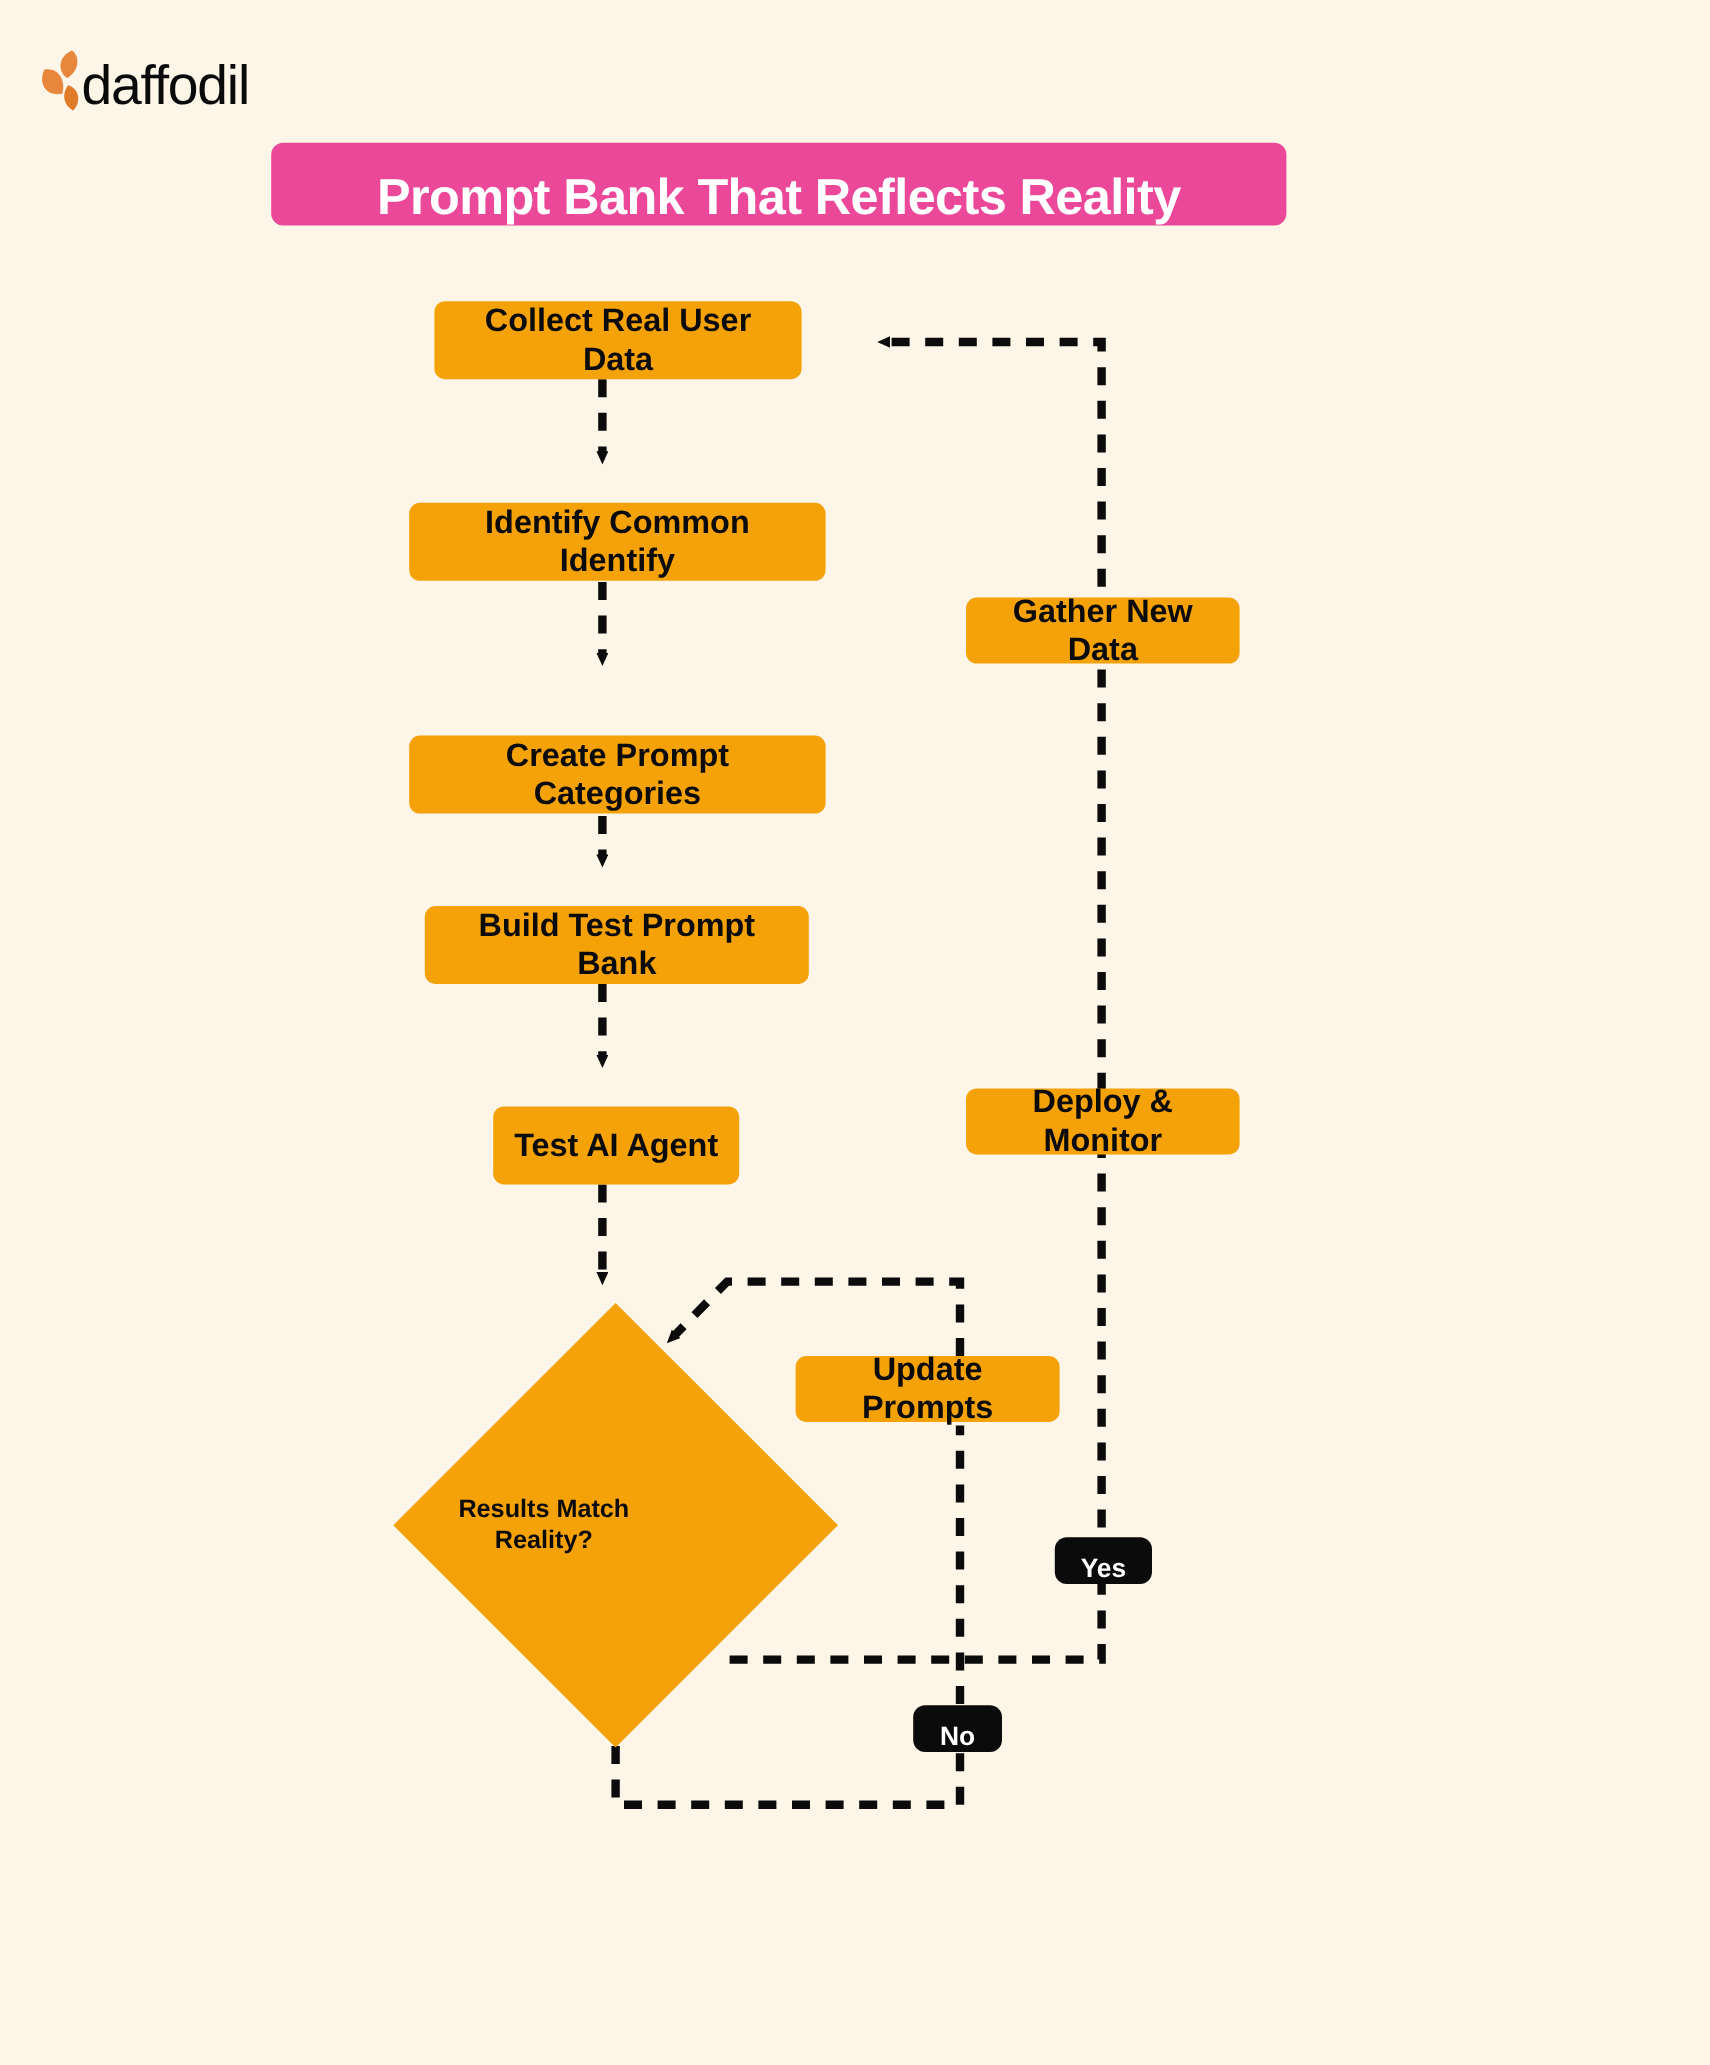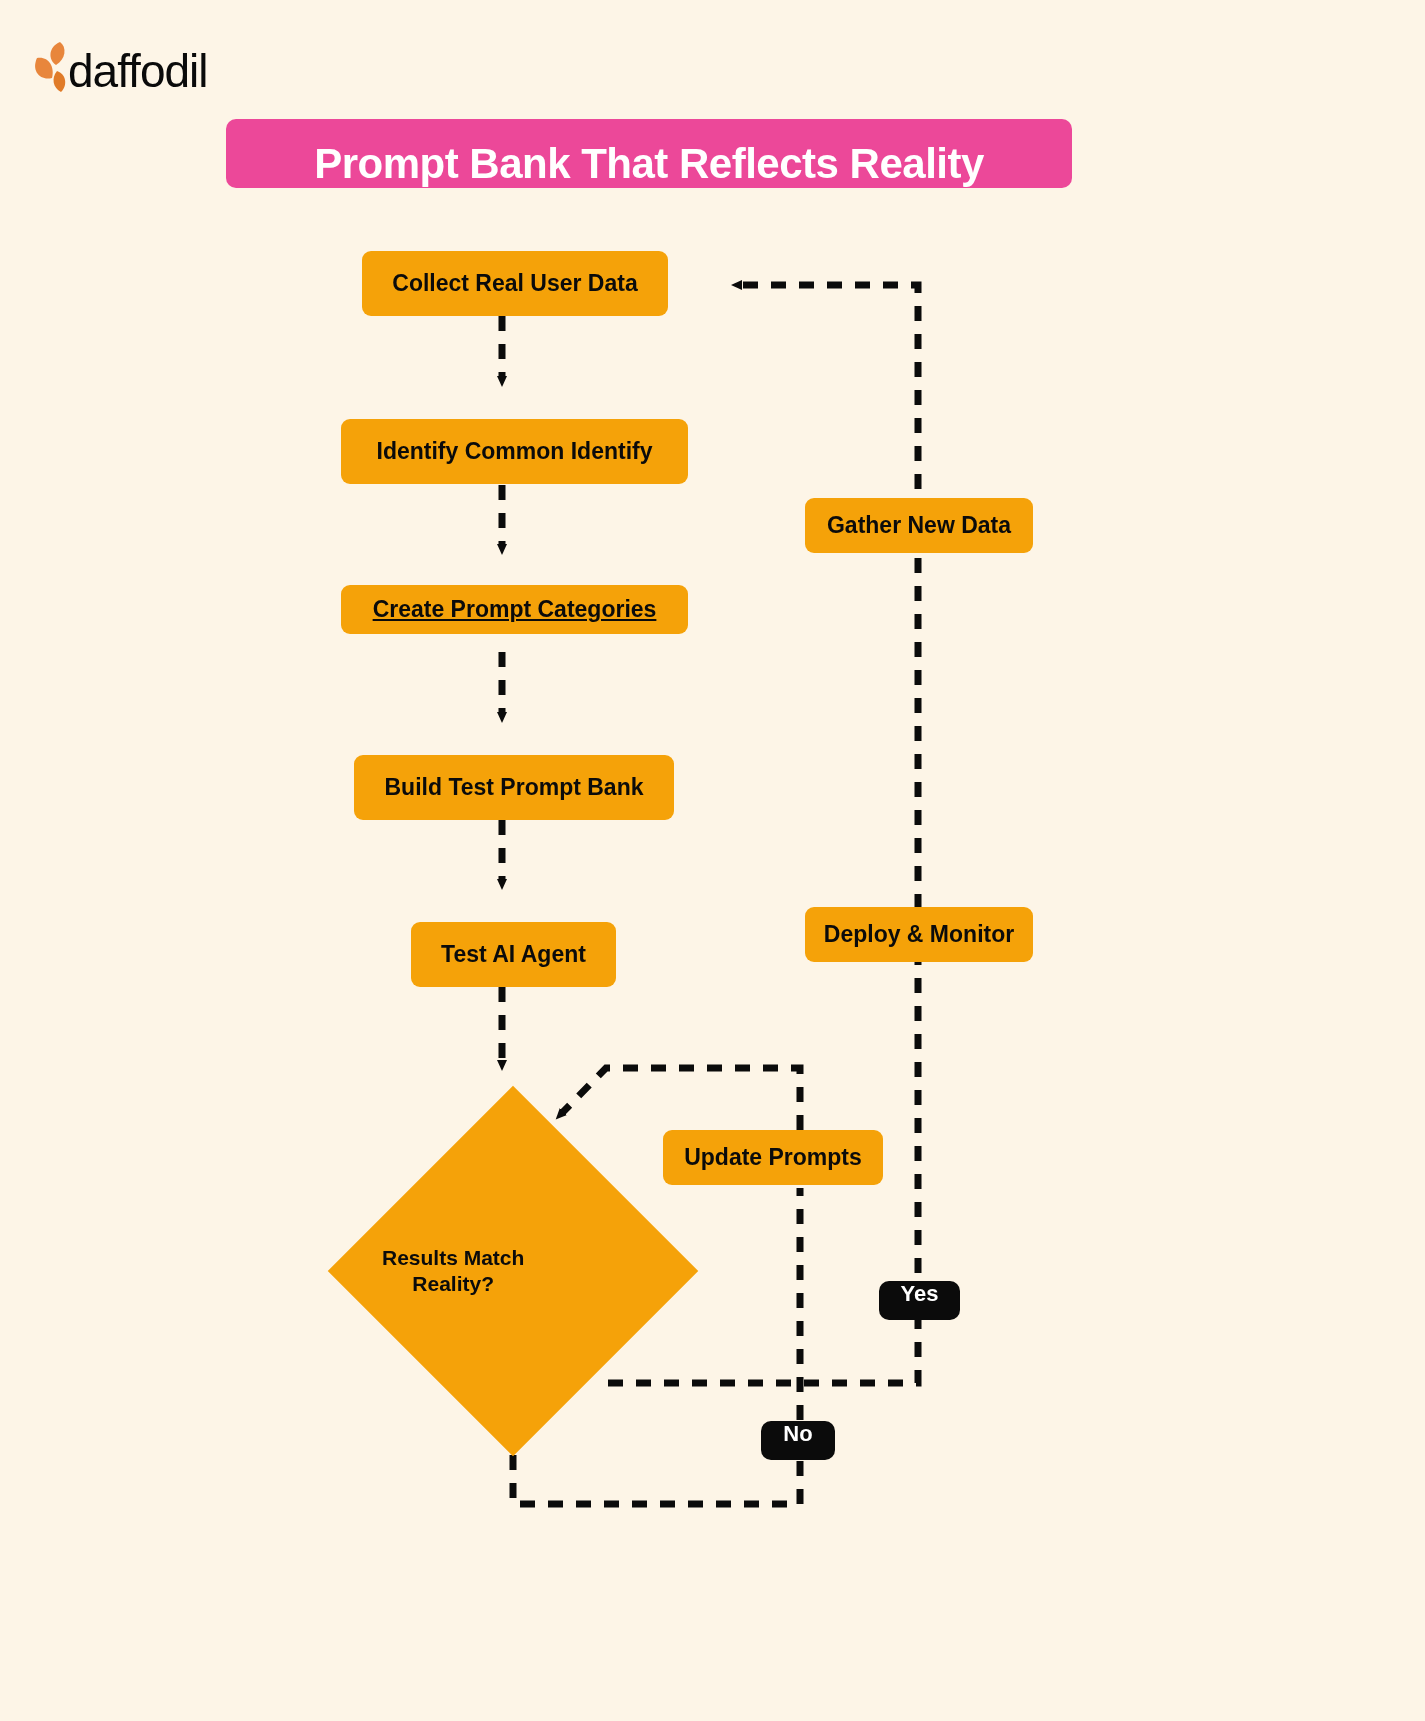--- a/index.html
+++ b/index.html
@@ -27,41 +27,41 @@
     display:flex;align-items:flex-end;justify-content:center;
   }
   .title-banner span{
     color:#FFFFFF;font-size:42px;font-weight:bold;letter-spacing:-0.5px;
   }
 
   
   .node{
     position:absolute;background:#F5A209;border-radius:9px;
     display:flex;align-items:center;justify-content:center;
-    color:#0B0B0B;font-weight:bold;font-size:23px;
+    color:#0B0B0B;font-weight:bold;font-size:27px;
     text-align:center;line-height:1.15;box-sizing:border-box;padding:0 14px;
   }
 
   
   .diamond-wrap{position:absolute;}
   .diamond-shape{
     position:absolute;left:0;top:0;width:100%;height:100%;
     background:#F5A209;
     transform:rotate(45deg);
   }
   .diamond-label{
     position:absolute;left:0;top:0;width:100%;height:100%;
     display:flex;align-items:center;justify-content:flex-start;
     color:#0B0B0B;font-weight:bold;font-size:21px;text-align:center;line-height:1.25;
   }
 
   
   .badge{
     position:absolute;background:#0B0B0B;border-radius:10px;
-    display:flex;align-items:flex-start;justify-content:center;
+    display:flex;align-items:flex-end;justify-content:center;
     color:#FFFFFF;font-weight:bold;font-size:22px;
   }
 
   
   .lines{position:absolute;left:0;top:0;width:1425px;height:1721px;pointer-events:none;}
 </style>
 </head>
 <body>
 
 <div class="canvas">
@@ -111,21 +111,21 @@
   </svg>
 
   <div class="node" style="left:362px;top:251px;width:306px;height:65px;">
     <span>Collect Real User Data</span>
   </div>
 
   <div class="node" style="left:341px;top:419px;width:347px;height:65px;">
     <span>Identify Common Identify</span>
   </div>
 
-  <div class="node" style="left:341px;top:585px;width:347px;height:49px;text-decoration:underline;">
+  <div class="node" style="left:341px;top:613px;width:347px;height:65px;">
     <span>Create Prompt Categories</span>
   </div>
 
   <div class="node" style="left:411px;top:922px;width:205px;height:65px;">
     <span>Test AI Agent</span>
   </div>
 
   <div class="node" style="left:354px;top:755px;width:320px;height:65px;">
     <span>Build Test Prompt Bank</span>
   </div>

